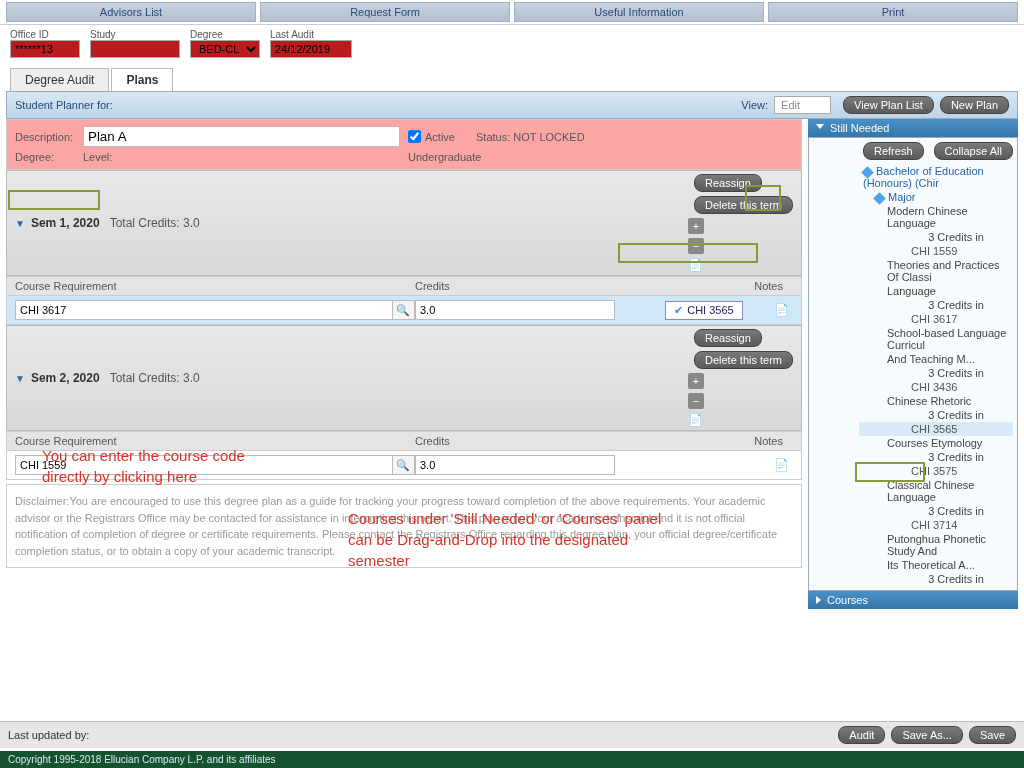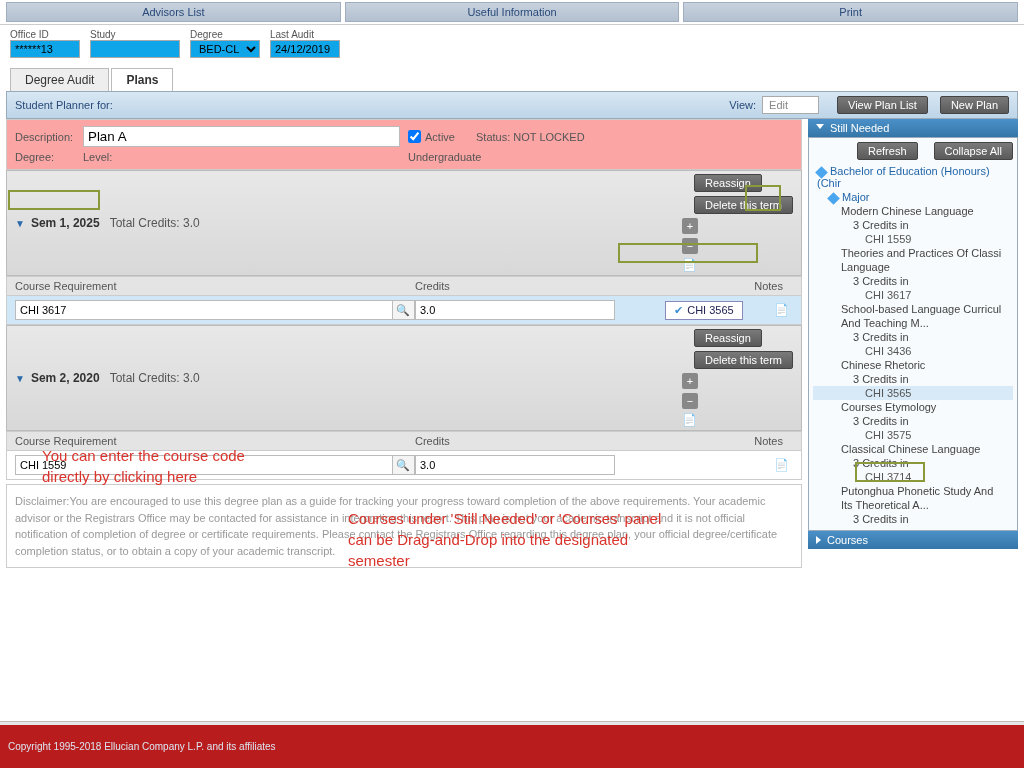--- a/index.html
+++ b/index.html
@@ -2,30 +2,30 @@
 <html><head>
 <meta charset="utf-8">
 <style>
 * { box-sizing: border-box; margin: 0; padding: 0; }
 body { font-family: Arial, sans-serif; font-size: 11px; color: #333; background: #fff; width: 1024px; height: 768px; position: relative; overflow: hidden; }
 .topnav { display: flex; gap: 4px; padding: 2px 6px; background: #fff; border-bottom: 1px solid #ccc; }
 .topnav .tab { flex: 1; background: linear-gradient(#c8d2de, #b3c0d0); text-align: center; padding: 3px 0; border: 1px solid #a0aec0; color: #2a4a7a; font-size: 11px; cursor: pointer; }
 .inforow { display: flex; gap: 10px; padding: 4px 10px; align-items: center; }
 .inforow .field { display: flex; flex-direction: column; }
 .inforow label { font-size: 10px; color: #555; }
-.inforow input, .inforow select { border: 1px solid #aaa; padding: 1px 4px; font-size: 11px; background: #0ea5e9; height: 18px; }
+.inforow input, .inforow select { border: 1px solid #aaa; padding: 1px 4px; font-size: 11px; background: #b91c1c; height: 18px; }
 .tabbar { display: flex; padding: 6px 10px 0 10px; }
 .tabbar .tab { border: 1px solid #bbb; border-bottom: none; padding: 4px 14px; background: #eee; margin-right: 2px; font-size: 12px; cursor: pointer; }
 .tabbar .tab.active { background: #fff; font-weight: bold; }
 .content { display: flex; padding: 0 6px; }
 .main { flex: 1; }
 .side { width: 210px; margin-left: 6px; }
 .plannerbar { background: linear-gradient(#d8e7f3, #bdd5e8); border: 1px solid #9ab; padding: 4px 8px; display: flex; align-items: center; font-size: 11px; color: #2a4a7a; }
 .plannerbar .spacer { flex: 1; }
-.btn { background: linear-gradient(#7a7a7a, #5a5a5a); color: #fff; border: 1px solid #444; padding: 2px 10px; font-size: 11px; border-radius: 2px; cursor: pointer; margin-left: 12px; }
+.btn { background: linear-gradient(#7a7a7a, #5a5a5a); color: #fff; border: 1px solid #444; padding: 2px 10px; font-size: 11px; border-radius: 8px; cursor: pointer; margin-left: 6px; }
 .viewsel { border: 1px solid #aaa; padding: 2px 30px 2px 6px; background: #fff; color: #888; margin: 0 6px; }
 .details { border: 1px solid #ccc; background: #fca5a5; padding: 6px 8px; display: grid; grid-template-columns: 60px 1fr 60px 1fr; gap: 4px 8px; align-items: center; font-size: 11px; color: #555; }
 .details input[type=text] { width: 100%; border: 1px solid #bbb; padding: 2px 4px; }
 .details select { width: 100%; border: 1px solid #bbb; padding: 2px 4px; }
 .termhdr { background: linear-gradient(#e8e8e8, #d8d8d8); border: 1px solid #bbb; padding: 3px 8px; display: flex; align-items: center; font-size: 12px; }
 .termhdr .toggle { color: #2a6aaa; margin-right: 6px; font-size: 10px; }
 .termhdr strong { font-weight: bold; color: #333; }
 .termhdr .credits { margin-left: 10px; color: #555; }
 .termhdr .actions { margin-left: auto; display: flex; gap: 4px; align-items: flex-start; flex-direction: column; }
 .iconbtn { width: 16px; height: 16px; display: inline-flex; align-items: center; justify-content: center; background: #888; color: #fff; font-size: 11px; border-radius: 2px; cursor: pointer; }
@@ -44,60 +44,61 @@
 .termrow .dragchip { display: inline-flex; align-items: center; gap: 4px; border: 1px solid #88b; background: #fff; padding: 2px 8px; font-size: 11px; color: #225; margin-left: 20px; }
 .termrow .c3 { flex: 1; display: flex; justify-content: flex-end; padding-right: 4px; }
 .noteicon { color: #333; font-size: 12px; }
 .disclaimer { border: 1px solid #ccc; padding: 8px; font-size: 11px; color: #999; line-height: 1.5; margin-top: 4px; }
 .panelhdr { background: linear-gradient(#4a90c8, #3576a8); color: #fff; padding: 3px 8px; font-size: 11px; display: flex; align-items: center; }
 .panelhdr .tw { display: inline-block; width: 0; height: 0; border-left: 5px solid #fff; border-top: 4px solid transparent; border-bottom: 4px solid transparent; margin-right: 6px; }
 .panelhdr.down .tw { border-left: 4px solid transparent; border-right: 4px solid transparent; border-top: 5px solid #fff; }
 .panelbody { border: 1px solid #9ab; background: #f8fbfd; padding: 4px; font-size: 11px; }
 .panelbody .toolbar { display: flex; justify-content: flex-end; gap: 4px; margin-bottom: 4px; }
 .treeroot { font-size: 11px; color: #444; max-height: 470px; overflow: hidden; }
-.treeroot .node { padding: 1px 0 1px 10px; }
+.treeroot .node { padding: 1px 0 1px 10px; margin-left: 46px; }
 .treeroot .n1 { padding-left: 4px; color: #2266aa; }
 .treeroot .n2 { padding-left: 16px; color: #2266aa; }
 .treeroot .n3 { padding-left: 28px; }
-.treeroot .n4 { padding-left: 40px; }
+.treeroot .n4 { padding-left: 40px; text-align: center; }
 .treeroot .n5 { padding-left: 52px; color: #555; }
 .treeroot .sel { background: #d8eaf7; }
 .sq { display: inline-block; width: 9px; height: 9px; background: #4aa6ee; margin-right: 4px; vertical-align: middle; transform: rotate(45deg); transform-origin: center; }
 .annot { position: absolute; color: #d9332b; font-size: 15px; line-height: 1.4; font-family: 'Segoe UI', Arial; }
 .hl { position: absolute; border: 2px solid #8a9a3a; pointer-events: none; }
 svg.arrows { position: absolute; inset: 0; pointer-events: none; }
 .footerbar { position: absolute; bottom: 20px; left: 0; right: 0; display: flex; align-items: center; background: #e6e6e6; border-top: 1px solid #bbb; padding: 4px 8px; font-size: 11px; }
 .footerbar .grow { flex: 1; }
-.copyright { position: absolute; bottom: 0; left: 0; right: 0; background: #b91c1c; color: #dbe6f2; font-size: 10px; padding: 16px 8px; }
+.copyright { position: absolute; bottom: 0; left: 0; right: 0; background: #14532d; color: #dbe6f2; font-size: 10px; padding: 3px 8px; }
 </style>
 </head>
 <body>
 
 <div class="topnav">
   <div class="tab">Advisors List</div>
+  <div class="tab">Request Form</div>
   <div class="tab">Useful Information</div>
   <div class="tab">Print</div>
 </div>
 
 <div class="inforow">
   <div class="field">
       <label>Office ID</label>
       <input style="width: 70px;" value="******13">
     </div>
   <div class="field">
       <label>Study</label>
       <input style="width: 90px;">
     </div>
   <div class="field">
       <label>Degree</label>
       <select style="width:70px"><option>BED-CL</option></select>
     </div>
   <div class="field">
       <label>Last Audit</label>
-      <input style="width: 70px;" value="24/12/2019">
+      <input style="width: 82px;" value="24/12/2019">
     </div>
 </div>
 
 <div class="tabbar">
   <div class="tab">Degree Audit</div>
   <div class="tab active">Plans</div>
 </div>
 
 <div class="content">
   <div class="main">
@@ -120,21 +121,21 @@
               <span>Active</span>
             </span>
           <span><span>Status:</span> <span>NOT LOCKED</span></span>
           <span>Degree:</span>
           <span>Level:</span>
           <span>Undergraduate</span>
         </div>
 
         <div class="termhdr">
           <span class="toggle">▼</span>
-          <strong>Sem 1, 2025</strong>
+          <strong>Sem 1, 2020</strong>
           <span class="credits">Total Credits: 3.0</span>
           <div class="actions">
             <button class="btn">Reassign</button>
             <button class="btn">Delete this term</button>
             <span class="iconbtn">+</span>
             <span class="iconbtn">−</span>
             <span class="noteicon">📄</span>
           </div>
         </div>
         <div class="colhdr">

